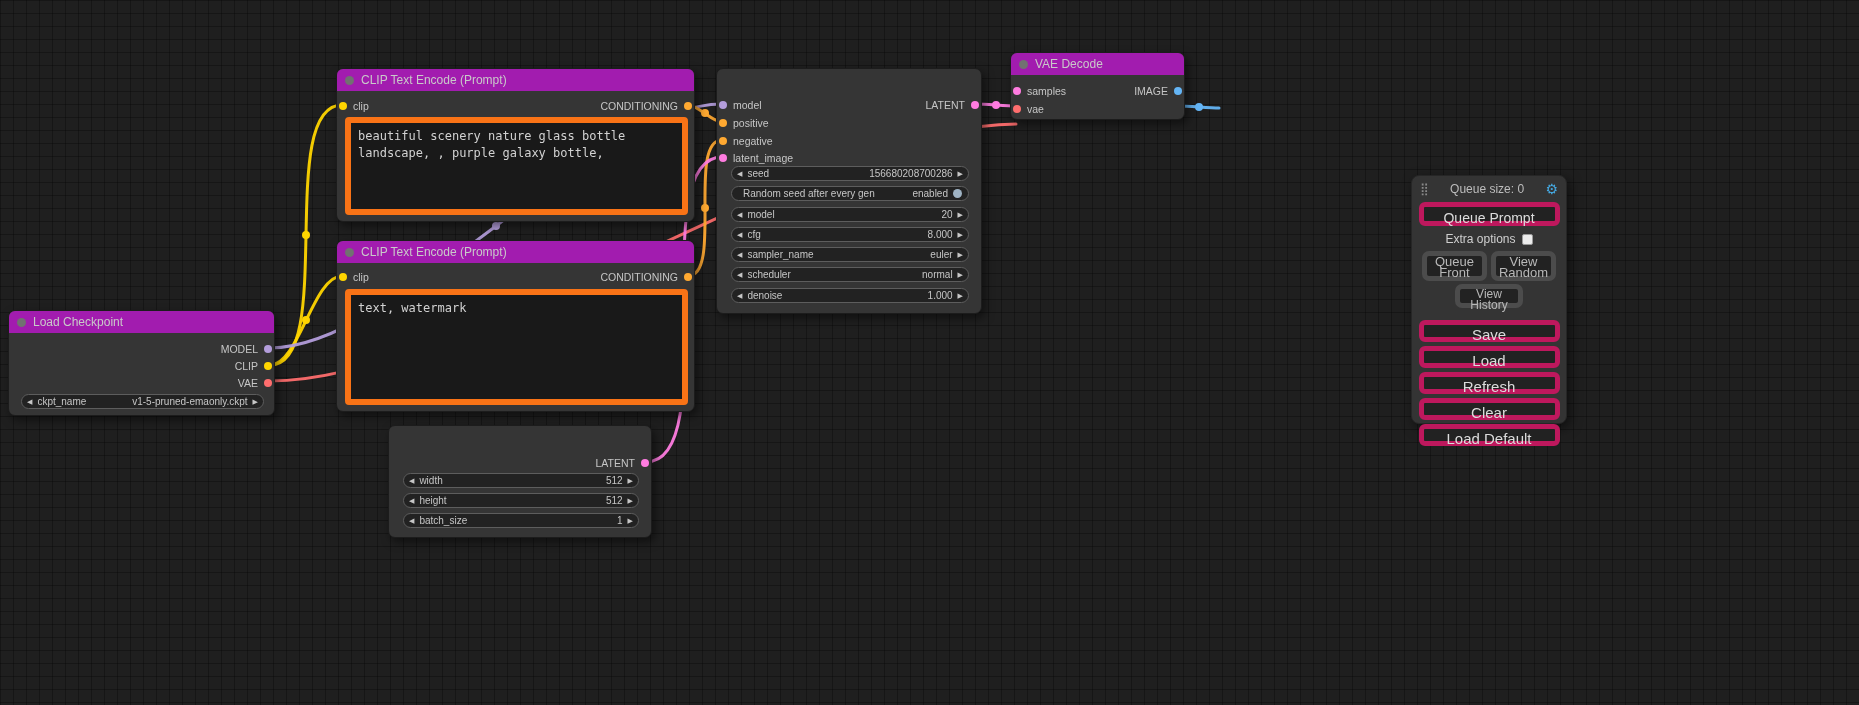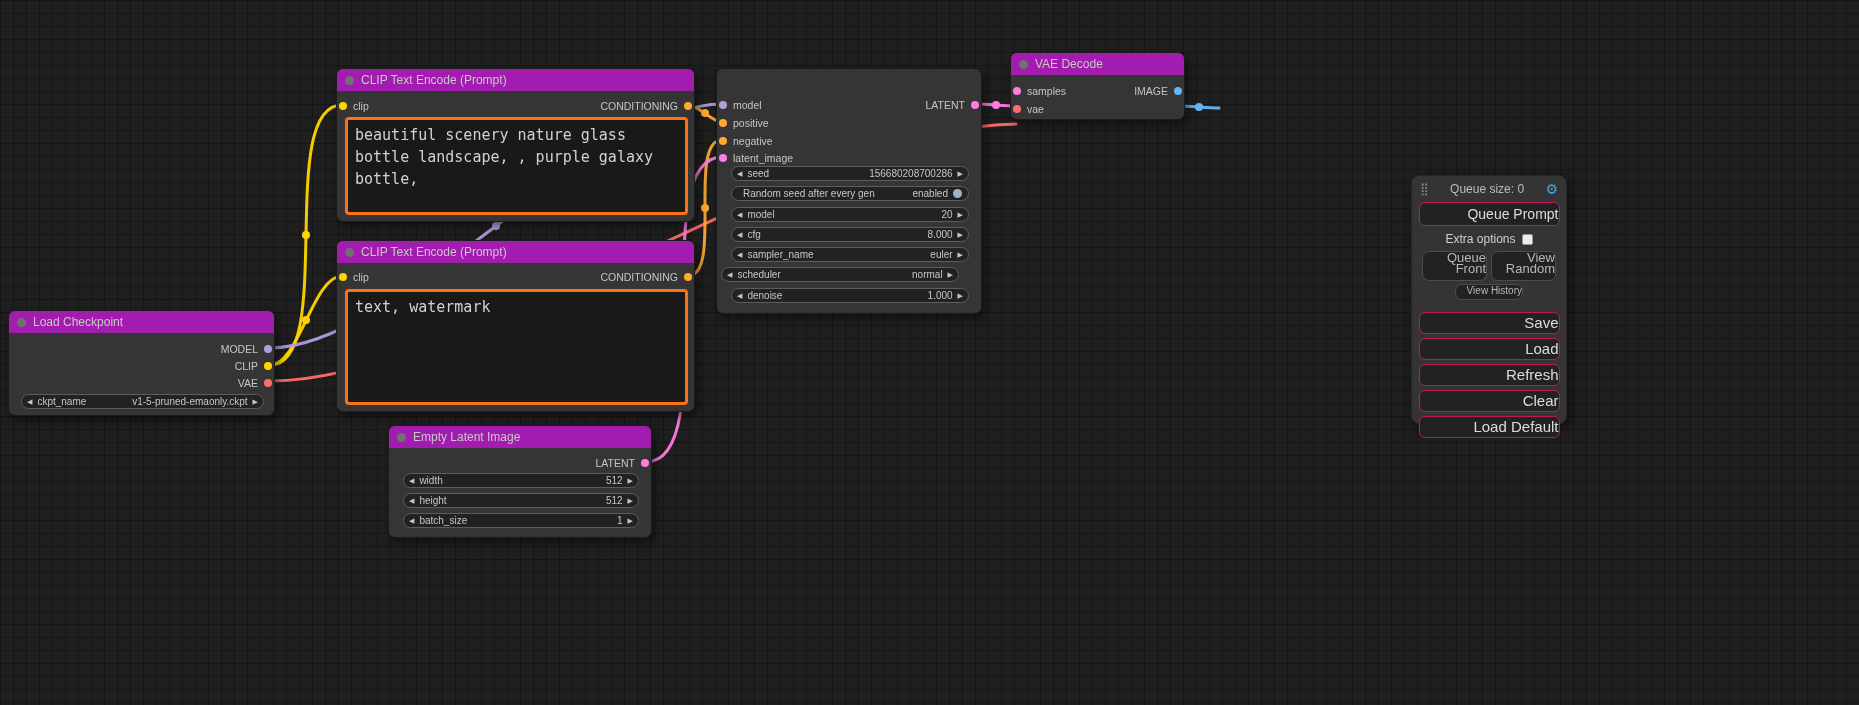--- a/index.html
+++ b/index.html
@@ -17,36 +17,36 @@
   .ntext{font-size:12px;color:#c9c9c9;white-space:nowrap;}
   .srow{position:absolute;height:16px;display:flex;align-items:center;gap:6px;font-size:10.5px;color:#c6c6c6;}
   .srow.in{left:2px;}
   .srow.out{right:2px;}
   .sdot{width:8px;height:8px;border-radius:50%;flex:none;}
   .widget{position:absolute;height:15px;background:#222;border:1px solid #5d5d5d;border-radius:8px;display:flex;align-items:center;padding:0 5px;font-size:10px;color:#c6c6c6;}
   .warrow{font-size:7px;color:#c6c6c6;line-height:1;flex:none;}
   .wlabel{margin-left:5px;white-space:nowrap;}
   .wvalue{margin-left:auto;margin-right:5px;white-space:nowrap;}
   .toggle-dot{width:9px;height:9px;border-radius:50%;background:#9fb3c4;flex:none;margin-right:1px;}
-  .textbox{position:absolute;background:#191919;border:3px solid #f97316;border-radius:4px;padding:5px 7px;
-    font-family:"DejaVu Sans Mono",monospace;font-size:15px;line-height:1.45;color:#d2d2d2;overflow:hidden;white-space:pre-wrap;word-break:break-word;}
+  .textbox{position:absolute;background:#191919;border:6px solid #f97316;border-radius:4px;padding:5px 7px;
+    font-family:"DejaVu Sans Mono",monospace;font-size:12px;line-height:1.45;color:#d2d2d2;overflow:hidden;white-space:pre-wrap;word-break:break-word;}
   .menu{position:absolute;z-index:3;left:1411px;top:175px;width:156px;height:249px;background:#343434;border:1px solid #262626;border-radius:8px;box-shadow:3px 4px 12px rgba(0,0,0,.55);}
   .menu-header{display:flex;align-items:center;padding:6px 8px 2px;}
   .drag-handle{color:#8a8a8a;font-size:12px;line-height:1;}
   .queue-size{flex:1;text-align:center;font-size:12px;color:#bdbdbd;}
   .gear{font-size:14px;line-height:1;}
-  .btn{display:block;margin:4px auto 0;background:#222;border:1px solid #be185d;border-radius:6px;color:#dcdcdc;text-align:right;cursor:pointer;}
+  .btn{display:block;margin:4px auto 0;background:#222;border:5px solid #be185d;border-radius:6px;color:#dcdcdc;text-align:center;cursor:pointer;}
   .btn.queue{width:141px;height:24px;line-height:22px;font-size:14px;}
   .btn.big{width:141px;height:22px;line-height:20px;font-size:15px;}
   .btn.save-btn{margin-top:12px;}
   .extra{display:flex;align-items:center;justify-content:center;gap:6px;margin-top:6px;font-size:12px;color:#cfcfcf;}
   .checkbox{width:11px;height:11px;background:#ececec;border:1px solid #9a9a9a;border-radius:2px;}
   .row-small{display:flex;gap:4px;margin:5px 10px 0;}
   .btn.small{flex:1;height:30px;line-height:11px;font-size:13px;border-radius:7px;margin:0;color:#b8b8b8;border-color:#4c4c4c;}
-  .btn.history{width:68px;height:16px;line-height:11px;font-size:10px;border-radius:7px;margin:3px auto 1px;color:#b8b8b8;border-color:#4c4c4c;}
+  .btn.history{width:68px;height:24px;line-height:11px;font-size:12px;border-radius:7px;margin:3px auto 1px;color:#b8b8b8;border-color:#4c4c4c;}
 </style>
 </head>
 <body>
 
 <div id="canvas">
 
   <svg class="wires" width="1859" height="705" viewBox="0 0 1859 705">
     <path d="M 270 365 C 337 365, 275 105, 342 105" style="stroke: rgb(255, 213, 0);"></path>
     <path d="M 270 365 C 299 365, 313 276, 342 276" style="stroke: rgb(255, 213, 0);"></path>
     <path d="M 270 348 C 398 348, 594 104, 722 104" style="stroke: rgb(179, 157, 219);"></path>
@@ -118,24 +118,20 @@
       <span>clip</span>
     </div>
     <div class="srow out" style="top:28px">
       <span>CONDITIONING</span>
       <span class="sdot" style="background: rgb(255, 169, 49);"></span>
     </div>
     <div class="textbox" style="left:8px;top:48px;width:343px;height:116px">text, watermark</div>
   </div>
 
   <div class="node" style="left:388px;top:425px;width:264px;height:113px">
-    <div class="ntitle">
-      <span class="ndot"></span>
-      <span class="ntext">Empty Latent Image</span>
-    </div>
     <div class="srow out" style="top:29px">
       <span>LATENT</span>
       <span class="sdot" style="background: rgb(255, 124, 224);"></span>
     </div>
     <div class="widget" style="left:14px;top:47px;width:236px">
       <span class="warrow">◀</span>
       <span class="wlabel">width</span>
       <span class="wvalue">512</span>
       <span class="warrow">▶</span>
     </div>
@@ -196,21 +192,21 @@
       <span class="wlabel">cfg</span>
       <span class="wvalue">8.000</span>
       <span class="warrow">▶</span>
     </div>
     <div class="widget" style="left:14px;top:178px;width:238px">
       <span class="warrow">◀</span>
       <span class="wlabel">sampler_name</span>
       <span class="wvalue">euler</span>
       <span class="warrow">▶</span>
     </div>
-    <div class="widget" style="left:4px;top:198px;width:238px">
+    <div class="widget" style="left:14px;top:198px;width:238px">
       <span class="warrow">◀</span>
       <span class="wlabel">scheduler</span>
       <span class="wvalue">normal</span>
       <span class="warrow">▶</span>
     </div>
     <div class="widget" style="left:14px;top:219px;width:238px">
       <span class="warrow">◀</span>
       <span class="wlabel">denoise</span>
       <span class="wvalue">1.000</span>
       <span class="warrow">▶</span>

